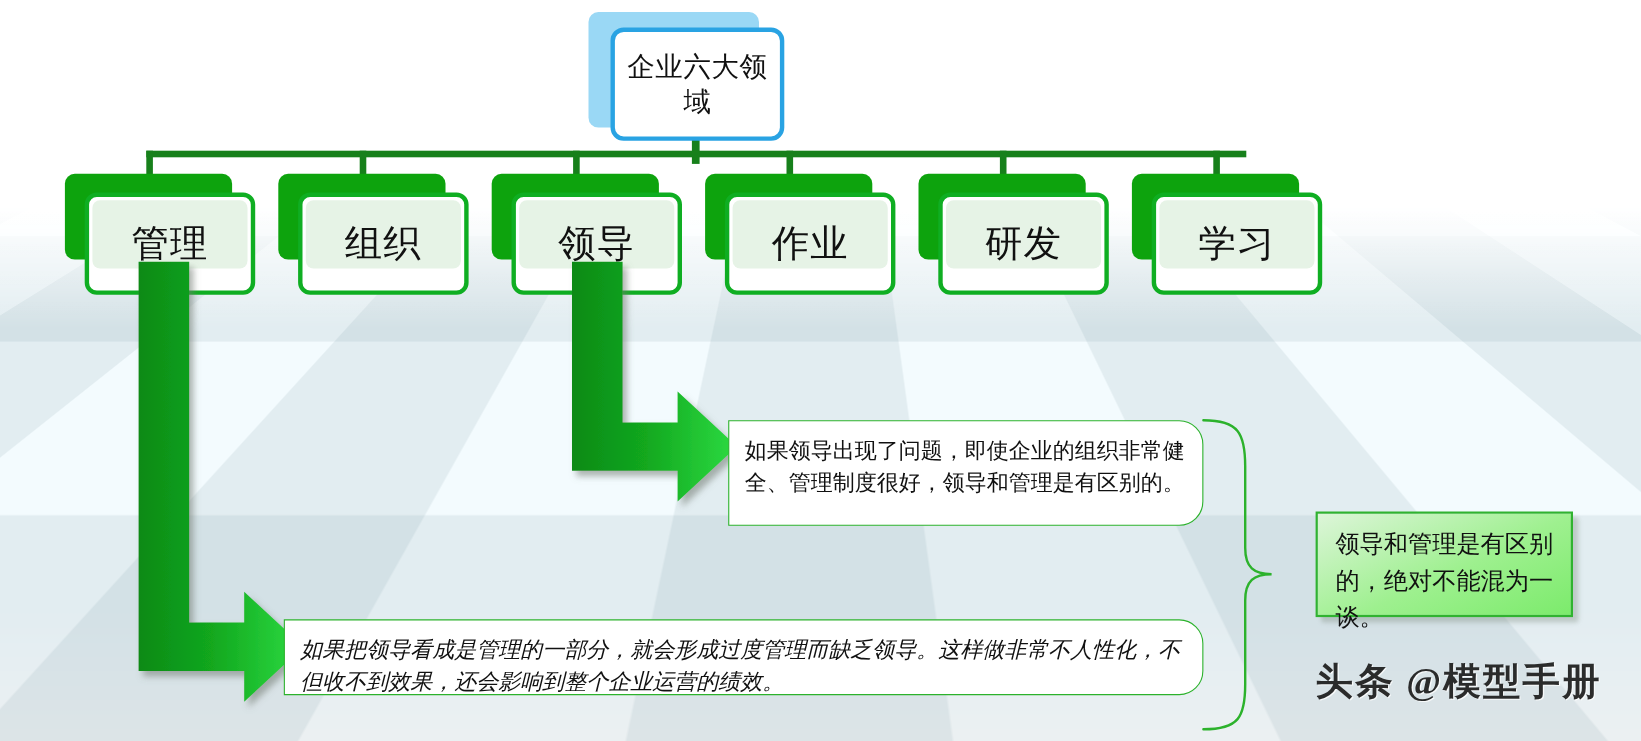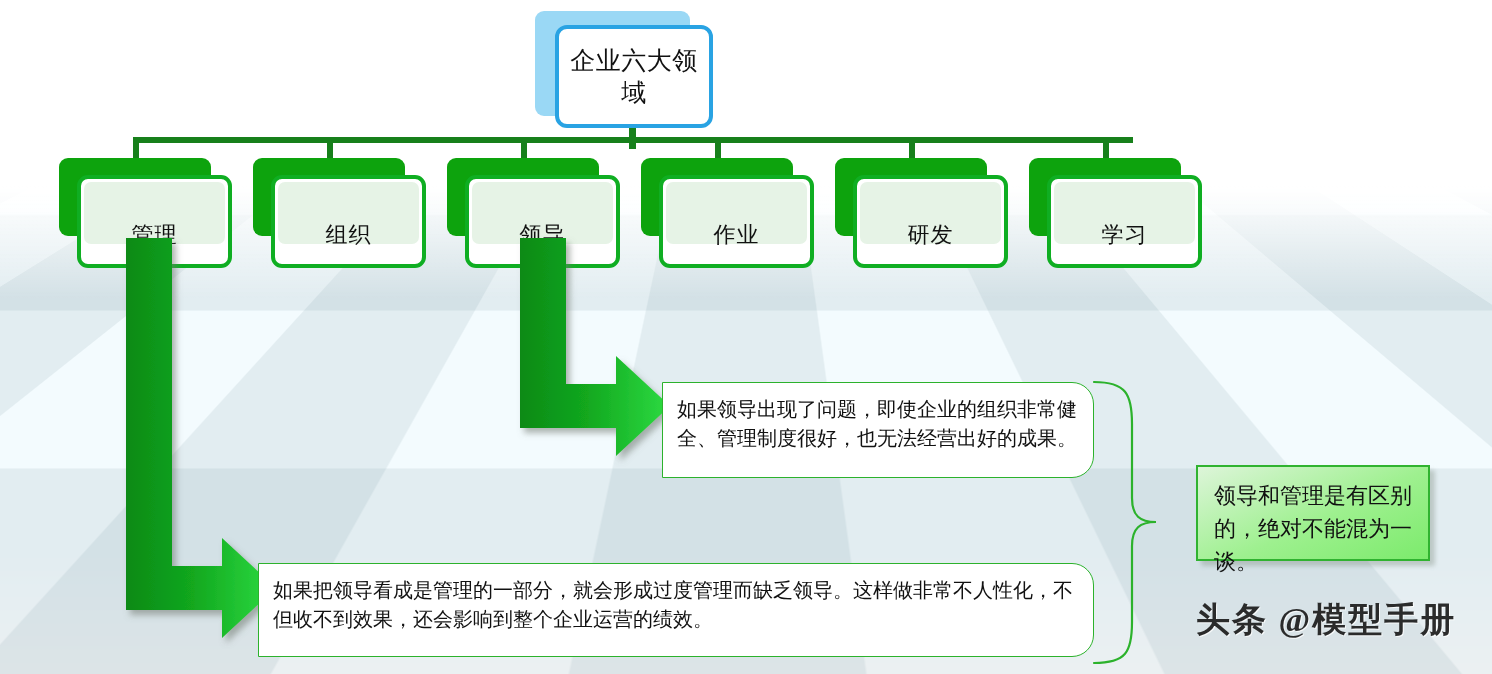--- a/index.html
+++ b/index.html
@@ -81,21 +81,21 @@
     position:absolute; left:18px; top:17px; width:155px; height:93px;
     background:#ffffff; border:4px solid #0fae22; border-radius:11px;
   }
   .node .ninner {
     position:absolute; left:25px; top:24px; width:141px; height:62px;
     background:#e6f3e6; border-radius:7px;
   }
   .node .nlabel {
     position:absolute; left:18px; top:17px; width:155px; height:93px;
     display:flex; align-items:center; justify-content:center;
-    font-size:22px; color:#111; letter-spacing:1px;margin-top:13px;
+    font-size:34px; color:#111; letter-spacing:1px;
   }
 
   
   .arrow-svg { position:absolute; z-index:5; overflow:visible; }
 
   
   .callout {
     position:absolute; z-index:6;
     background:#ffffff; border:1.5px solid #2cb22c;
     font-size:20px; color:#111; line-height:1.45;
@@ -222,24 +222,24 @@
           <stop offset="100%" stop-color="#2ddb42"></stop>
         </linearGradient>
         <filter id="ashad2" x="-20%" y="-20%" width="160%" height="160%">
           <feDropShadow dx="4" dy="5" stdDeviation="3" flood-color="#6f7a6f" flood-opacity=".55"></feDropShadow>
         </filter>
       </defs>
       <path filter="url(#ashad2)" fill="url(#agrad2)" d="M22,0 L68,0 L68,328 L118,328 L118,300 L172,350 L118,400 L118,372 L22,372 Z"></path>
     </svg>
 
     <div class="callout r1" style="left:662px; top:382px; width:432px; height:96px;">
-      <span>如果领导出现了问题，即使企业的组织非常健全、管理制度很好，也无法经营出好的成果。</span>
-    </div>
-
-    <div class="callout r1" style="left:258px; top:563px; width:836px; height:94px;">
+      <span>如果领导出现了问题，即使企业的组织非常健全、管理制度很好，领导和管理是有区别的。</span>
+    </div>
+
+    <div class="callout r1" style="left:258px; top:563px; width:836px; height:69px;font-style:italic;">
       <span>如果把领导看成是管理的一部分，就会形成过度管理而缺乏领导。这样做非常不人性化，不但收不到效果，还会影响到整个企业运营的绩效。</span>
     </div>
 
     <svg class="brace-svg" style="left:1092px; top:380px;" width="110" height="285" viewBox="0 0 110 285">
       <path d="M2,2
                C34,2 40,14 40,44
                L40,118
                C40,136 48,142 64,142
                C48,142 40,148 40,166
                L40,242

